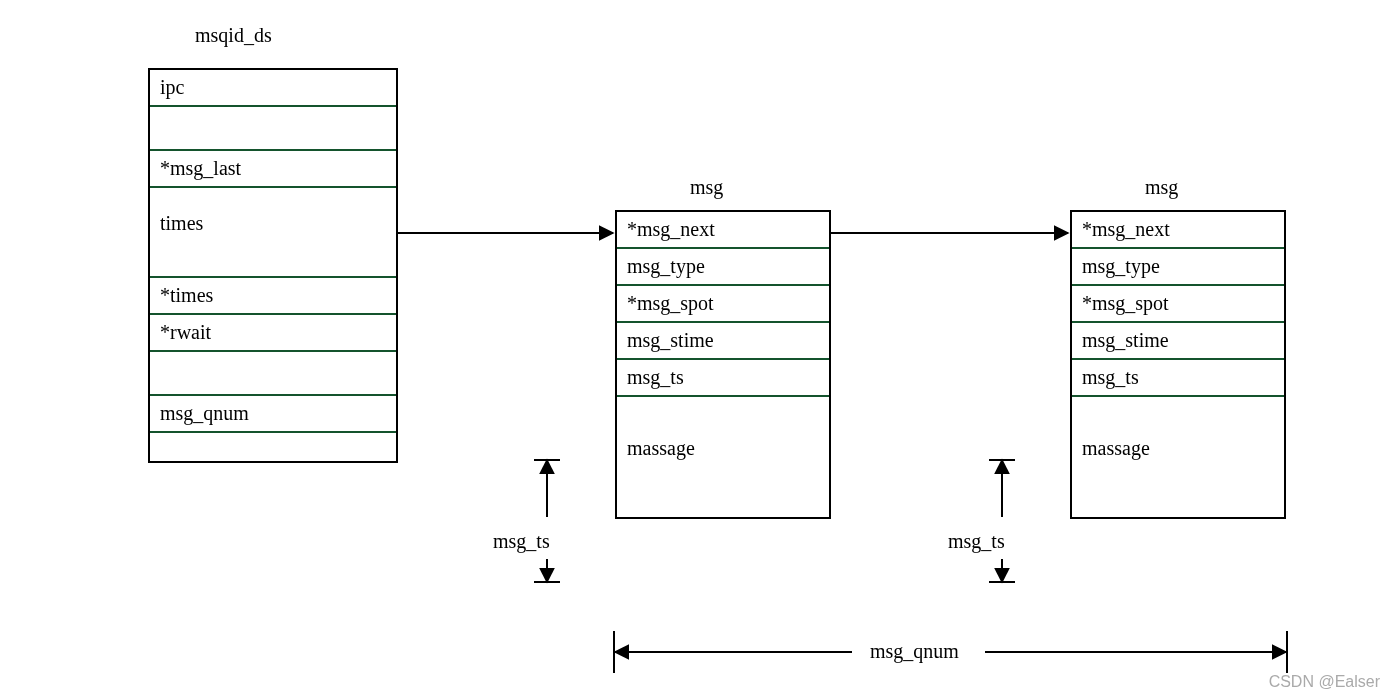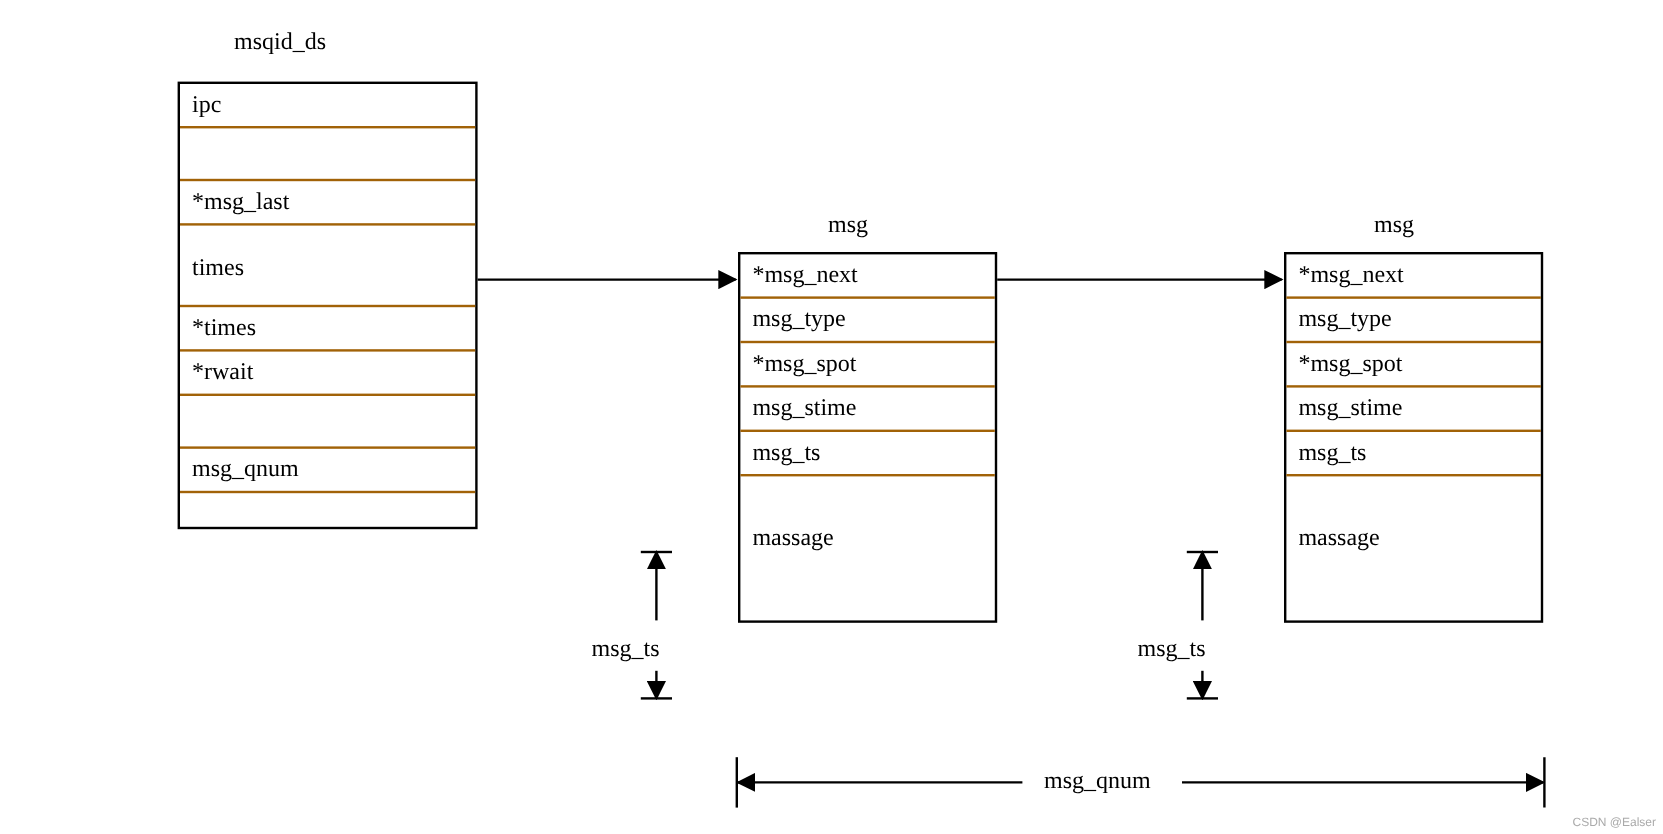--- a/index.html
+++ b/index.html
@@ -15,42 +15,42 @@
   .struct-title {
     position: absolute;
     text-align: left;
   }
   .struct-box {
     position: absolute;
     border: 2px solid #000;
     background: #fff;
   }
   .cell {
-    border-bottom: 2px solid #a16207;
+    border-bottom: 2px solid #14532d;
     padding: 6px 10px;
     white-space: nowrap;
   }
   .cell.noborder { border-bottom: none; }
   .cell.empty { height: 44px; }
-  .cell.tall { height: 68px; }
+  .cell.tall { height: 90px; }
   .cell.msgcell { height: 120px; }
   svg.overlay {
     position: absolute;
     left: 0; top: 0;
     width: 1386px;
     height: 695px;
     pointer-events: none;
   }
   .label {
     position: absolute;
   }
   .watermark {
     position: absolute;
     font-family: Arial, sans-serif;
-    font-size: 10px;
+    font-size: 16px;
     color: #aaa;
     margin-top: 29px;
   }
 </style>
 </head>
 <body>
 
 <div class="struct-title" style="left:195px; top:24px; width:140px;">msqid_ds</div>
 
 <div class="struct-box" style="left:148px; top:68px; width:250px;">

